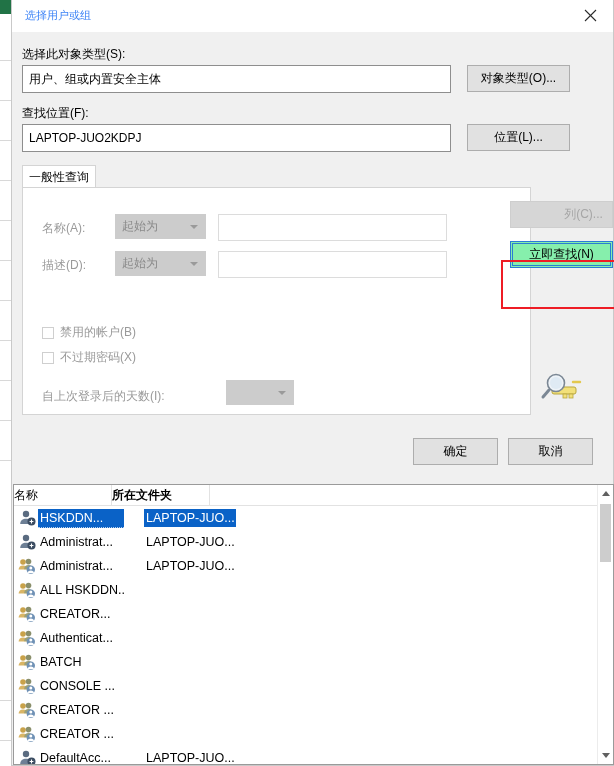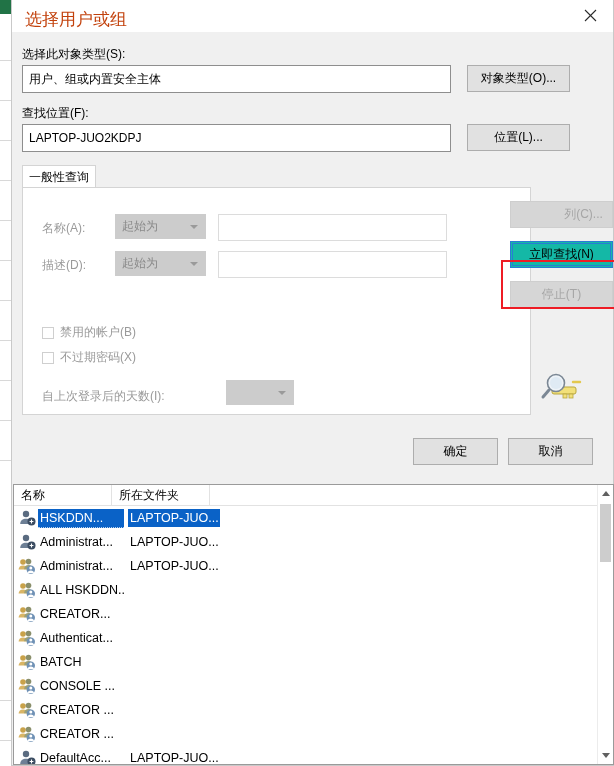--- a/index.html
+++ b/index.html
@@ -63,22 +63,22 @@
     position: absolute;
     left: 0; top: 0;
     width: 601px;
     height: 32px;
     background: #ffffff;
   }
   #titlebar .title-text {
     position: absolute;
     left: 13px;
     top: 8px;
-    font-size: 17px;
-    color: #c2410c;
+    font-size: 11px;
+    color: #3b82f6;
     white-space: nowrap;
   }
   #close-btn {
     position: absolute;
     right: 0;
     top: 0;
     width: 45px;
     height: 30px;
     display: flex;
     align-items: center;
@@ -129,21 +129,21 @@
     color: #000000;
     white-space: nowrap;
     user-select: none;
   }
   .btn.disabled {
     color: #a6a6a6;
     background: #d6d6d6;
     border-color: #cecece;
   }
   .btn.focused {
-    background: #14b8a6;
+    background: #86efac;
     border: 1px solid #2a7cd4;
     outline: 1px solid #2a7cd4;
     outline-offset: -3px;
   }
   #tab-general {
     position: absolute;
     left: 10px;
     top: 133px;
     width: 74px;
     height: 23px;
@@ -263,21 +263,20 @@
     background: #ffffff;
     border-bottom: 1px solid #e2e2e2;
     box-sizing: border-box;
   }
   .col-head {
     position: absolute;
     top: 0;
     height: 20px;
     display: flex;
     align-items: center;
-    padding-left: 7px;
     font-size: 12px;
     box-sizing: border-box;
     border-right: 1px solid #e2e2e2;
   }
   #list-rows {
     position: absolute;
     left: 0;
     top: 21px;
     width: 584px;
   }
@@ -308,21 +307,21 @@
     overflow: hidden;
     padding: 2px 2px 2px 2px;
     box-sizing: border-box;
   }
   .cell-folder {
     width: 92px;
     white-space: nowrap;
     overflow: hidden;
     padding: 2px 2px 2px 2px;
     box-sizing: border-box;
-    margin-left: 4px;
+    margin-left: 20px;
   }
   .list-row.selected .cell-name { border-bottom: 1px dotted rgba(255,255,255,0.7); }
 
   
   #list-scrollbar {
     position: absolute;
     right: 0;
     top: 0;
     width: 16px;
     height: 279px;
@@ -430,21 +429,20 @@
 
       <div class="greytext" style="left:19px; top:200px;">自上次登录后的天数(I):</div>
       <div class="dropdown" style="left:203px; top:192px; width:68px; height:25px;">
         <span></span>
         <span class="arrow"></span>
       </div>
     </div>
 
     <div class="btn disabled" style="left:498px; top:169px; width:103px; height:27px;padding-left:44px;">列(C)...</div>
     <div class="btn focused" style="left:498px; top:209px; width:103px; height:27px;">立即查找(N)</div>
-    <div class="btn disabled" style="left:498px; top:249px; width:103px; height:27px;">停止(T)</div>
 
     <div id="find-graphic">
       <svg width="44" height="38" viewBox="0 0 44 38" aria-hidden="true">
         <rect x="13" y="17" width="24" height="7" rx="2" fill="#f2e07a" stroke="#b9a73e" stroke-width="1"></rect>
         <rect x="30" y="24" width="4" height="4" fill="#f2e07a" stroke="#b9a73e" stroke-width="0.8"></rect>
         <rect x="24" y="24" width="4" height="4" fill="#f2e07a" stroke="#b9a73e" stroke-width="0.8"></rect>
         <circle cx="17" cy="13" r="8.5" fill="#eef3f8" stroke="#7b8794" stroke-width="1.6"></circle>
         <circle cx="17" cy="13" r="6" fill="#dbe7f2" opacity="0.8"></circle>
         <line x1="10" y1="20" x2="4" y2="27" stroke="#7b8794" stroke-width="3" stroke-linecap="round"></line>
         <line x1="34" y1="12" x2="41" y2="12" stroke="#e3c84f" stroke-width="2.4" stroke-linecap="round"></line>
@@ -455,21 +453,21 @@
 
     <div class="btn" style="left:401px; top:406px; width:85px; height:27px;text-align:right;">确定</div>
     <div class="btn" style="left:496px; top:406px; width:85px; height:27px;">取消</div>
 
     <div class="lbl" style="left:10px; top:457px;">搜索结果(U):</div>
   </div>
 
   <div id="listbox">
     <div id="list-header">
       <div class="col-head" style="left:0; width:98px;">名称</div>
-      <div class="col-head" style="left:98px; width:98px;">所在文件夹</div>
+      <div class="col-head" style="left:98px; width:98px;font-weight:bold;">所在文件夹</div>
     </div>
     <div id="list-rows">
         <div class="list-row selected">
           <span class="row-icon"><svg width="18" height="18" viewBox="0 0 18 18">
               <circle cx="8" cy="5" r="3.2" fill="#5a6b80"></circle>
               <path d="M2.2 15c0-3.3 2.6-5.2 5.8-5.2s5.8 1.9 5.8 5.2z" fill="#6d7f95"></path>
               <circle cx="13.5" cy="12.5" r="4" fill="#3b4c61"></circle>
               <path d="M11.6 12.5h3.8M13.5 10.6v3.8" stroke="#ffffff" stroke-width="1.1"></path>
             </svg></span>
           <span class="cell-name">HSKDDN...</span>

